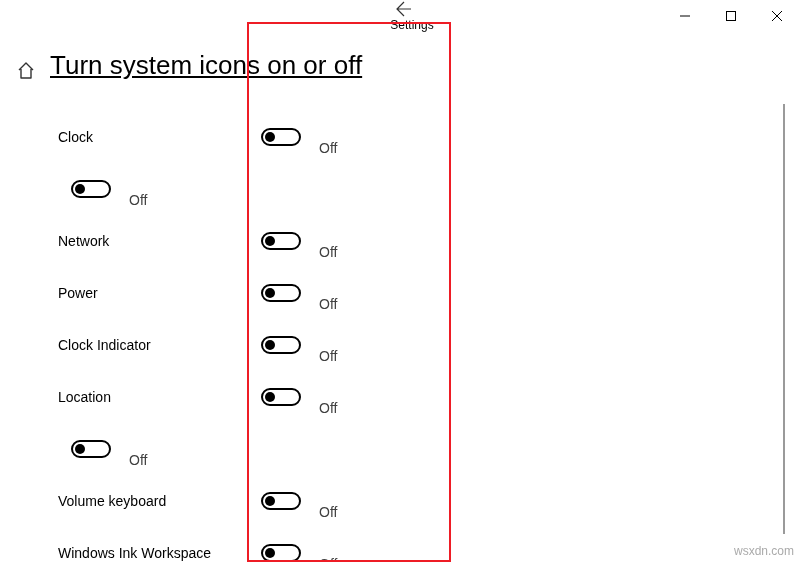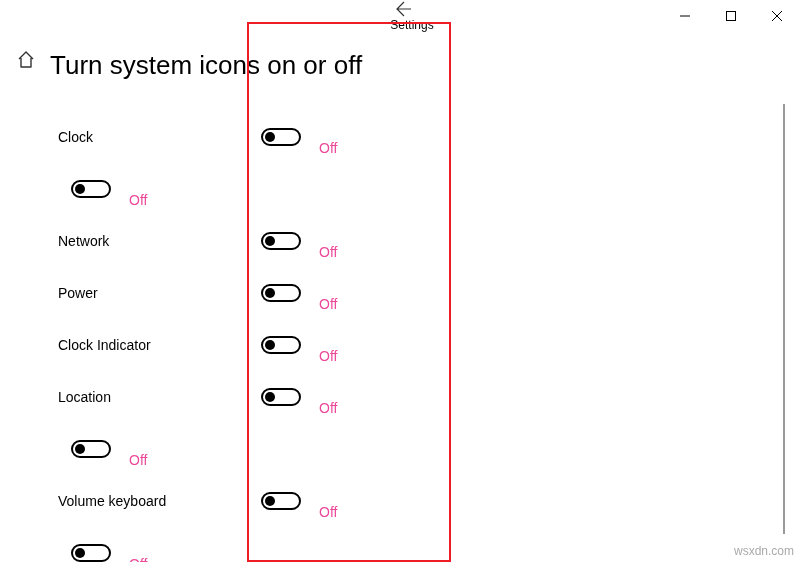--- a/index.html
+++ b/index.html
@@ -43,22 +43,23 @@
       height: 32px;
       display: flex;
       align-items: center;
       justify-content: center;
       font-family: "Segoe MDL2 Assets", sans-serif;
       font-size: 10px;
     }
     .win-btn svg { display: block; }
     .header-row {
       display: flex;
-      align-items: flex-start;
+      align-items: flex-end;
       padding: 18px 0 0 16px;
+      text-decoration: underline;
     }
     .home-icon {
       width: 20px;
       height: 20px;
       color: #333;
       margin-right: 14px;
     }
     .page-title {
       font-size: 26px;
       font-weight: 400;
@@ -95,21 +96,21 @@
       width: 10px;
       height: 10px;
       background: #000;
       border-radius: 50%;
       position: absolute;
       top: 2px;
       left: 2px;
     }
     .state-label {
       font-size: 14px;
-      color: #ec4899;
+      color: #404040;
       margin-left: 6px;
       margin-top: 21px;
     }
     .highlight-box {
       position: absolute;
       border: 2px solid #ee1c25;
       pointer-events: none;
       left: 247px;
       top: 22px;
       width: 204px;
@@ -234,20 +235,21 @@
   <div class="setting-row">
     <div class="setting-label">Volume keyboard</div>
     <div class="toggle-wrap">
         <div class="toggle">
           <div class="toggle-knob"></div>
         </div>
       </div>
     <div class="state-label">Off</div>
   </div>
   <div class="setting-row">
+    <div class="setting-label">Windows Ink Workspace</div>
     <div class="toggle-wrap">
         <div class="toggle">
           <div class="toggle-knob"></div>
         </div>
       </div>
     <div class="state-label">Off</div>
   </div>
 </div>
 
 <div class="highlight-box"></div>

